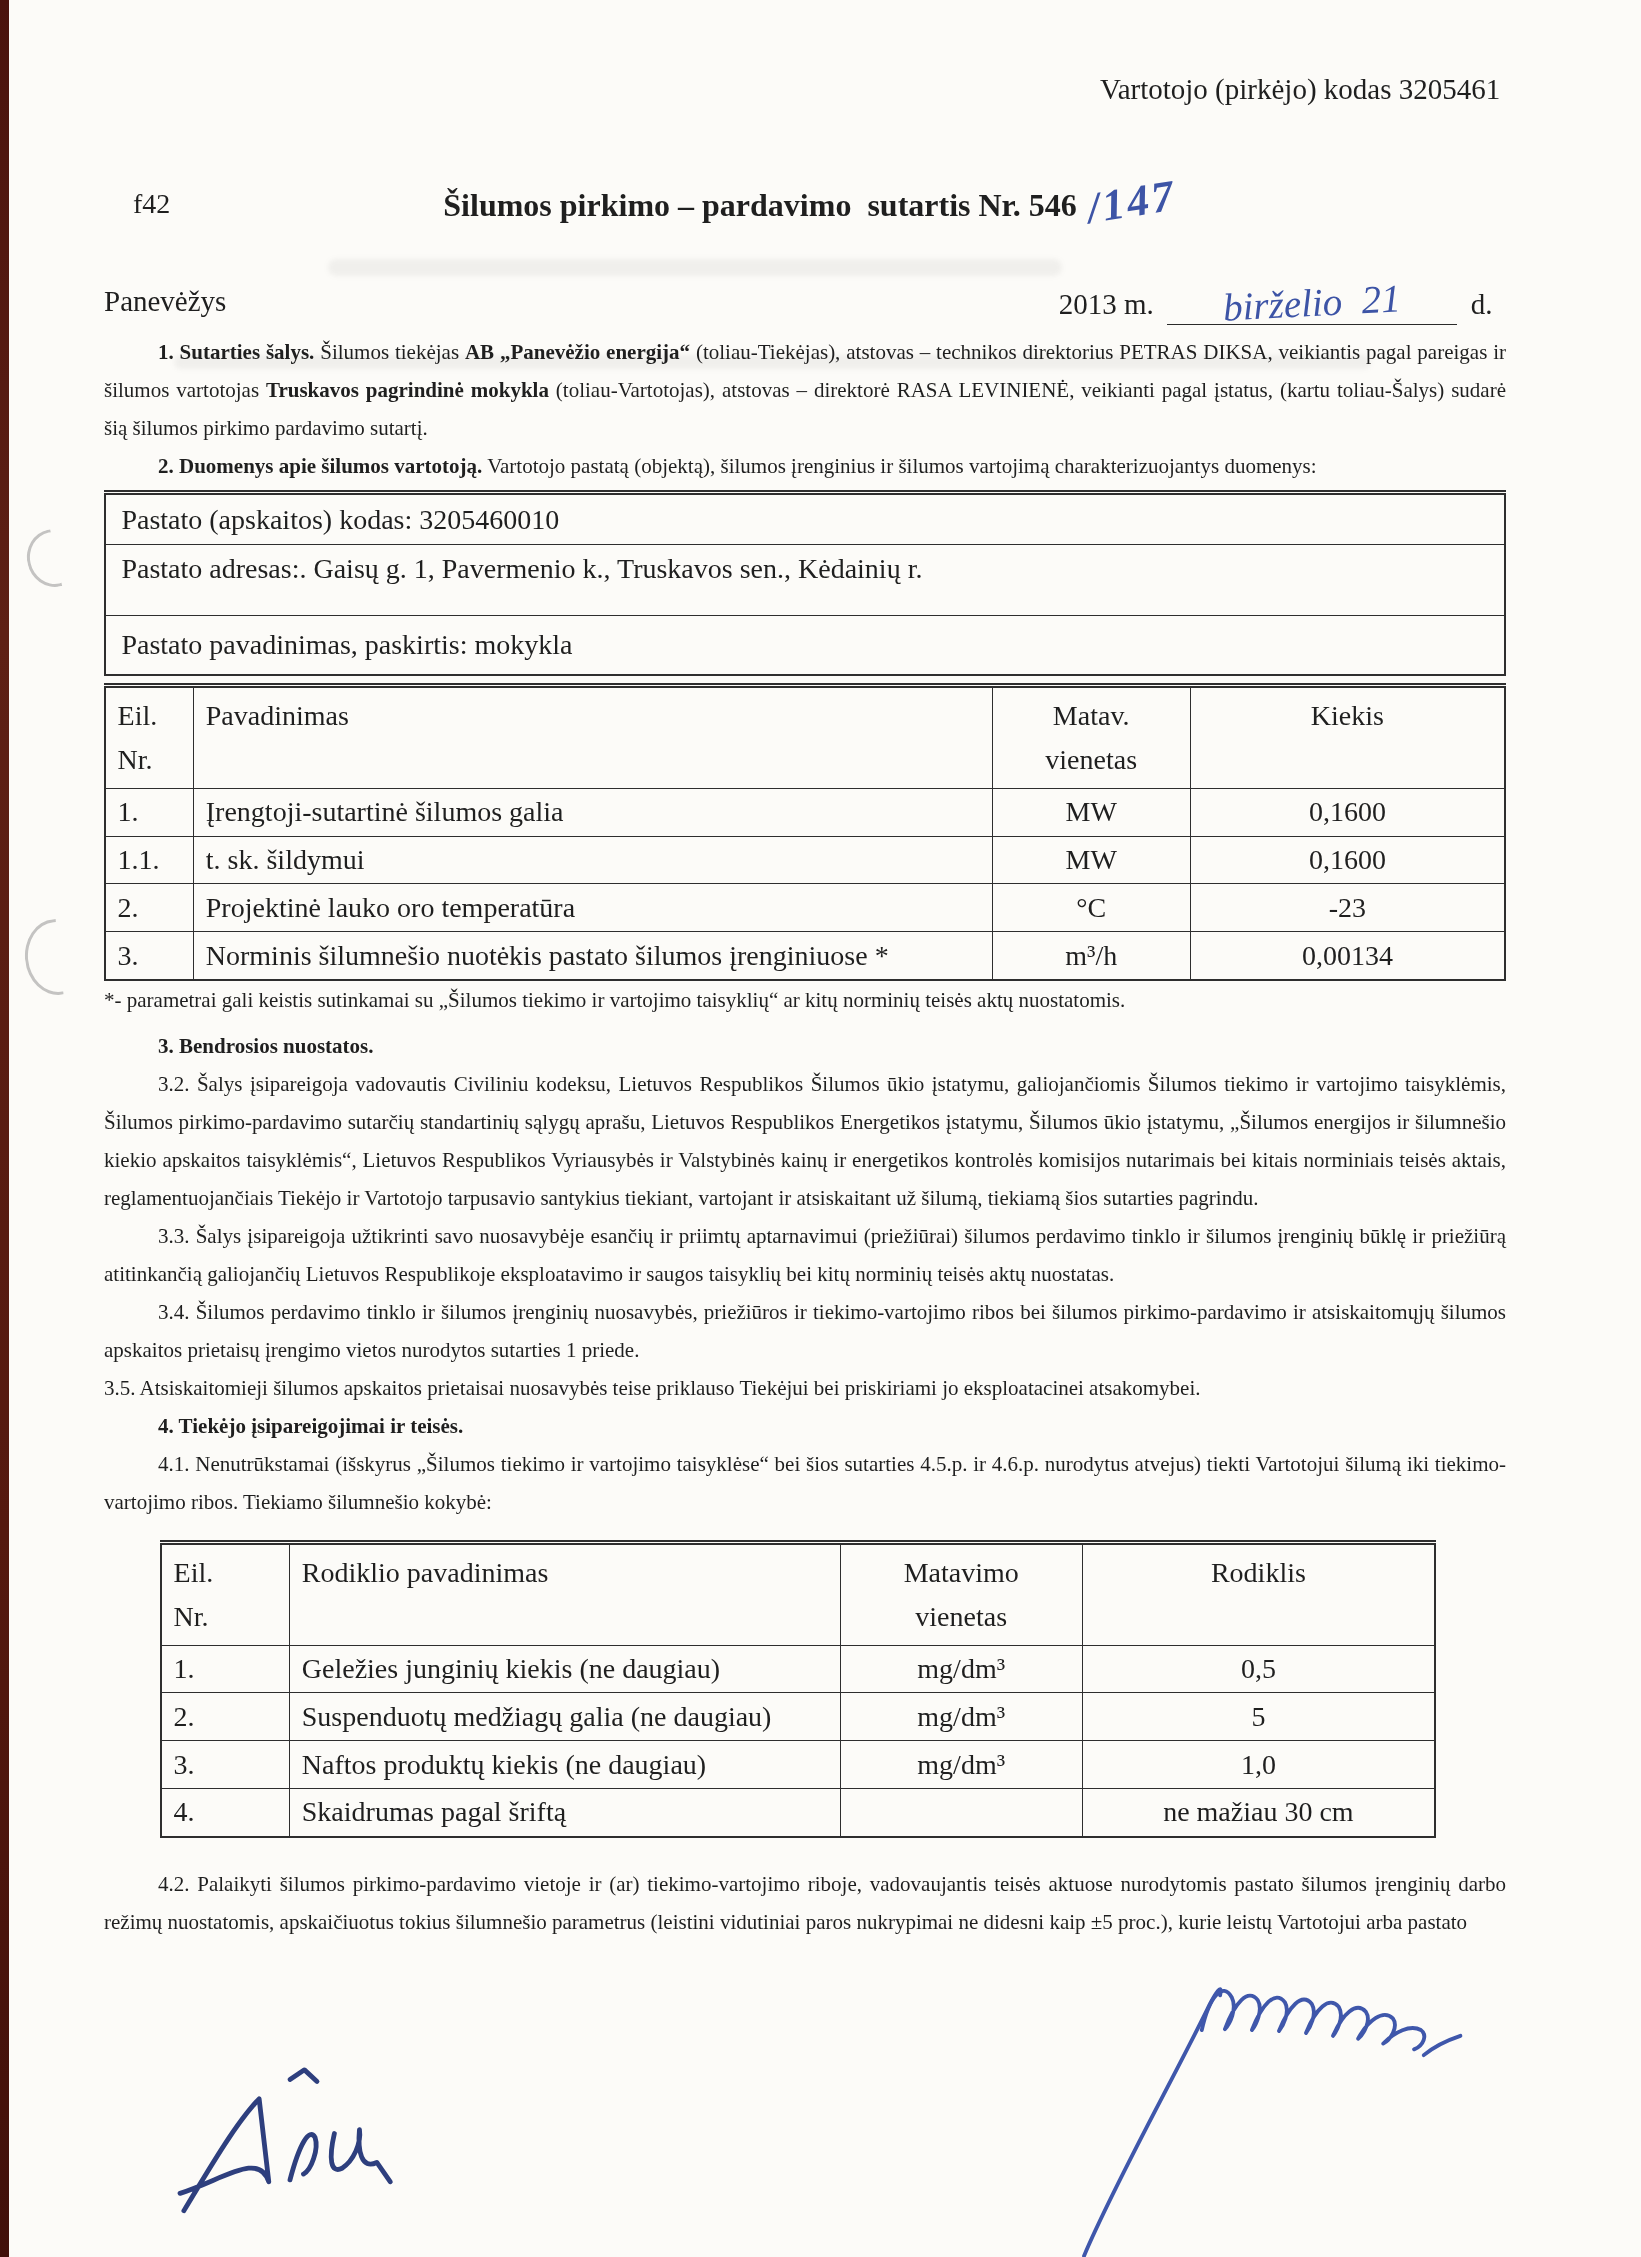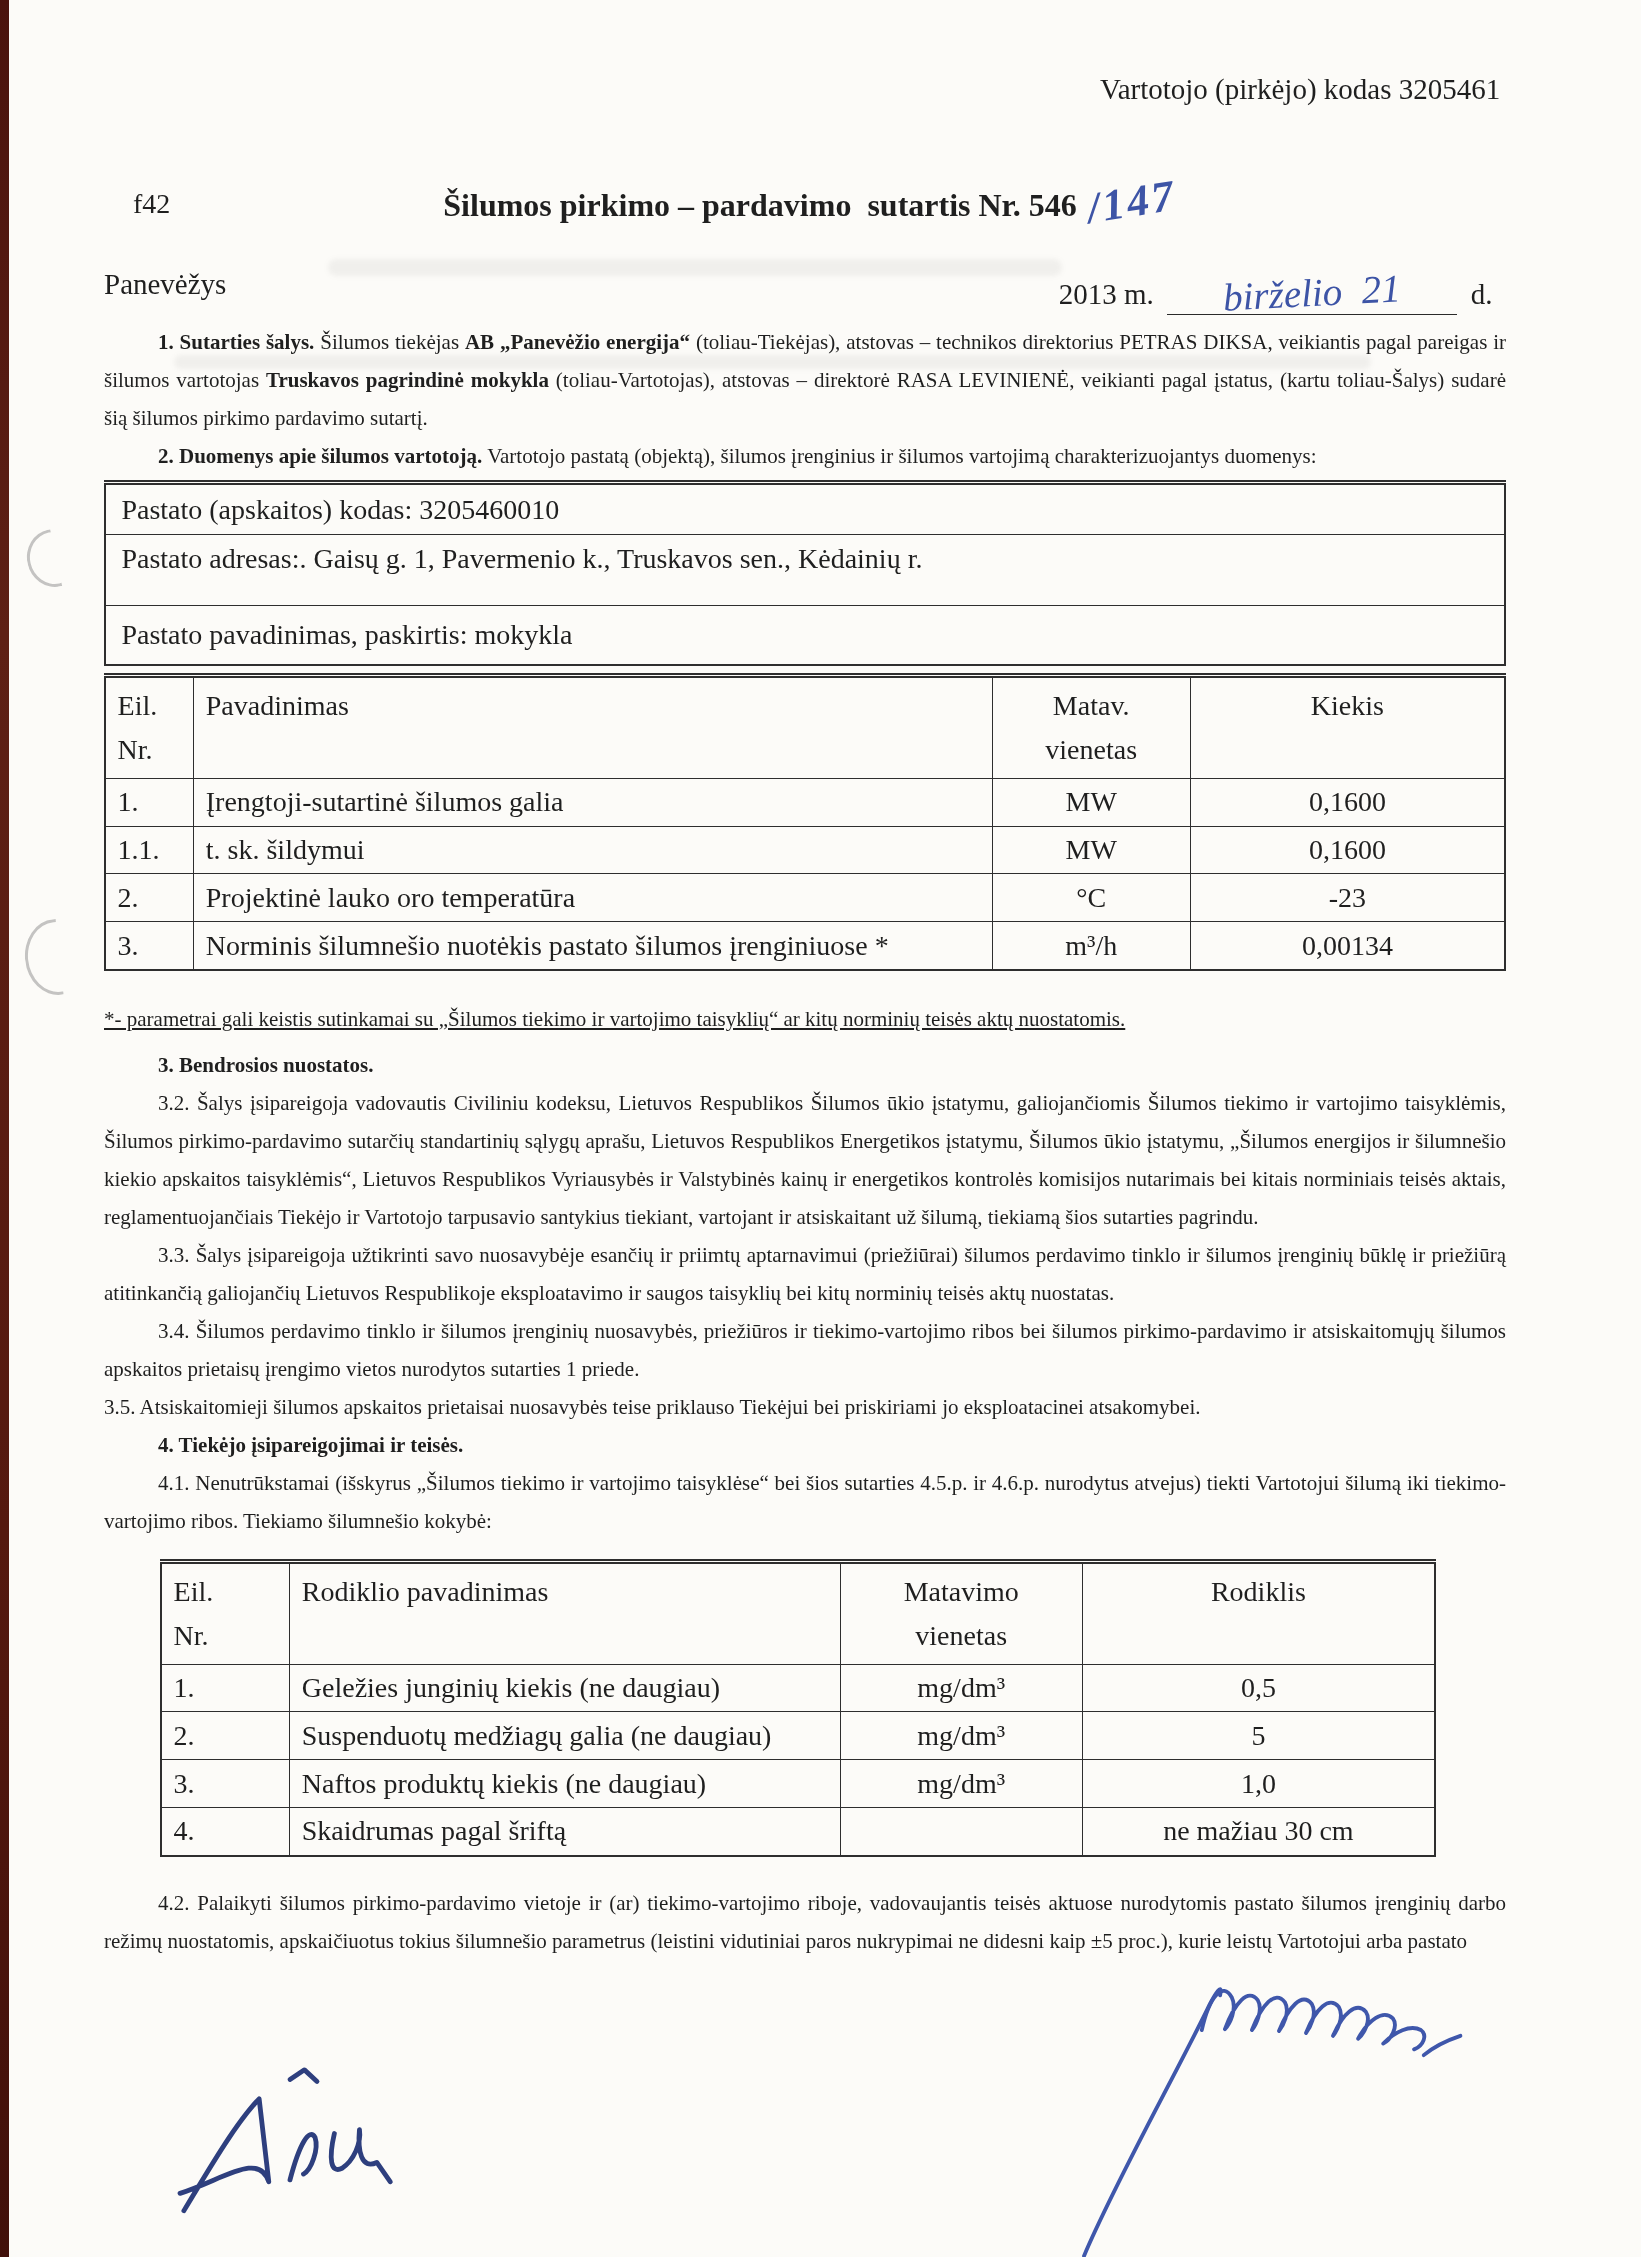--- a/index.html
+++ b/index.html
@@ -14,33 +14,33 @@
 
   .header-right{margin-top:25px;text-align:right;font-size:29px;padding-right:5.8px;}
 
   .title-row{position:relative;margin-top:70px;height:60px;}
   .form-code{position:absolute;left:29px;top:11.6px;font-size:28px;text-align:center;}
   .doc-title{text-align:center;font-size:32px;font-weight:bold;white-space:pre;}
   .hw{color:#3d54a6;}
   .hw-number{display:inline-block;font-size:44px;font-style:italic;font-weight:600;
     letter-spacing:2.9px;transform:rotate(-9deg) translate(9.7px,1.9px);}
 
-  .city-date{display:flex;justify-content:space-between;align-items:flex-start;
-    margin-top:32px;font-size:29px;}
+  .city-date{display:flex;justify-content:space-between;align-items:center;
+    margin-top:42px;font-size:29px;}
   .date-group{display:flex;align-items:baseline;gap:13.5px;padding-right:13.5px;}
   .date-line{display:inline-block;width:290px;border-bottom:1.9px solid #2a2a2a;
     text-align:center;height:46px;}
   .hw-date{display:inline-block;font-size:39px;font-style:italic;
     transform:rotate(-3deg);position:relative;top:1.9px;white-space:pre;}
 
   .para{font-size:21px;line-height:38px;text-align:justify;text-indent:54px;margin:0;}
   .noindent{text-indent:0;}
   .bold{font-weight:bold;}
   .mt6{margin-top:5.8px;}  .mt8{margin-top:7.7px;}  .mt20{margin-top:19.3px;}
-  .mt28{margin-top:27px;} .mt30{margin-top:29px;text-decoration:underline;}
+  .mt28{margin-top:27px;} .mt30{}
 
   table{border-collapse:collapse;font-size:28px;color:#1f1f1f;}
   .tbl{width:100%;border:2.9px solid #2e2e2e;border-top:5.8px double #2e2e2e;}
   .tbl td,.tbl th{border:1.9px solid #2e2e2e;}
 
   .t1 td{padding:3.9px 15.4px;}
   .t1 .r1 td{height:41px;}
   .t1 .r2 td{height:58px;vertical-align:top;padding-top:7.7px;}
   .t1 .r3 td{height:50px;vertical-align:middle;}
 

